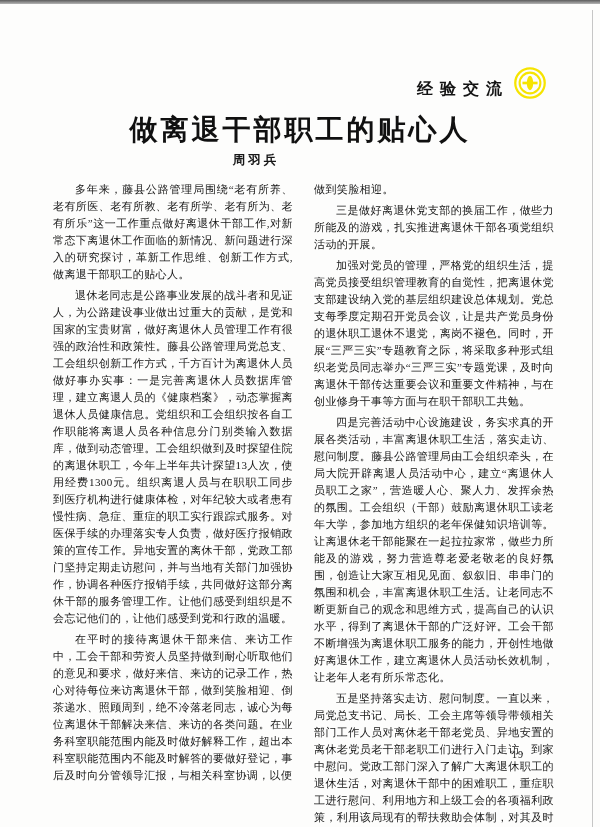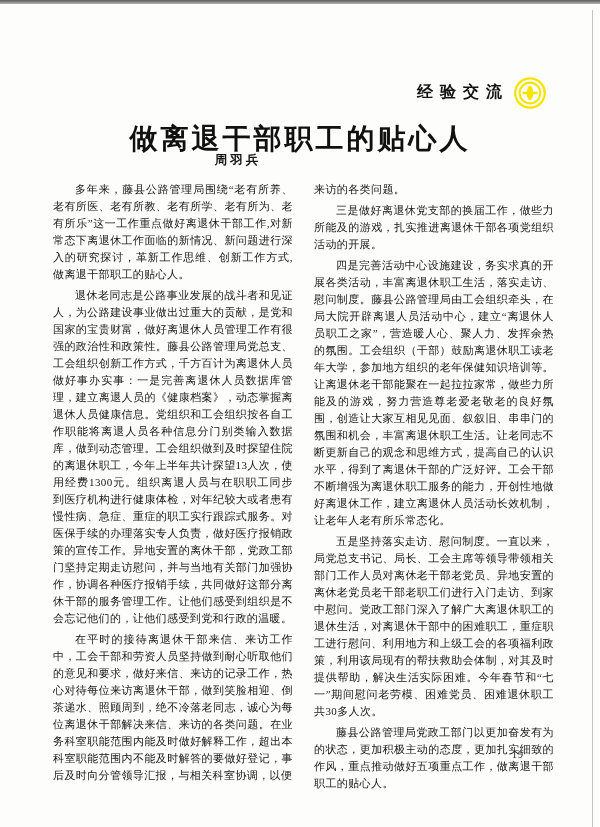--- a/index.html
+++ b/index.html
@@ -14,42 +14,42 @@
   }
   .top-band{
     position:absolute;left:0;top:0;width:600px;height:4px;
     background:linear-gradient(#5c5c5c,#b5b5b5);
   }
   .right-rule{
     position:absolute;left:592px;top:10px;width:1px;height:817px;
     background:#c6c6c6;
   }
   .header{
-    position:absolute;top:76px;right:53px;
-    display:flex;align-items:flex-start;gap:4px;
+    position:absolute;top:66px;right:53px;
+    display:flex;align-items:flex-end;gap:4px;
   }
   .section-label{
     font-family:"Liberation Sans", sans-serif;
     font-weight:700;font-size:16px;letter-spacing:7px;
     color:#141414;
     padding-top:6px;
   }
   .logo{width:34px;height:34px;display:block;}
   .title{
-    position:absolute;left:0;top:120px;width:600px;
+    position:absolute;left:0;top:111px;width:600px;
     margin:0;text-align:center;
     font-family:"Liberation Sans", sans-serif;
     font-weight:700;font-size:28px;letter-spacing:3px;
     color:#101010;
   }
   .author{
     position:absolute;left:0;top:152px;width:476px;
     text-align:center;
     font-family:"Liberation Sans", sans-serif;
-    font-weight:700;font-size:12.5px;letter-spacing:3px;
+    font-weight:700;font-size:12.5px;letter-spacing:3px;padding-left:18px;
   }
   .columns{
     position:absolute;left:49px;top:177px;width:509px;
     display:flex;gap:13px;
   }
   .col{width:248px;}
   .col p{
     margin:4px;
     font-size:11px;
     line-height:17px;
@@ -84,22 +84,23 @@
   <h1 class="title">做离退干部职工的贴心人</h1>
   <div class="author">周羽兵</div>
 
   <div class="columns">
     <div class="col">
       <p>多年来，藤县公路管理局围绕“老有所养、老有所医、老有所教、老有所学、老有所为、老有所乐”这一工作重点做好离退休干部工作,对新常态下离退休工作面临的新情况、新问题进行深入的研究探讨，革新工作思维、创新工作方式,做离退干部职工的贴心人。</p>
       <p>退休老同志是公路事业发展的战斗者和见证人，为公路建设事业做出过重大的贡献，是党和国家的宝贵财富，做好离退休人员管理工作有很强的政治性和政策性。藤县公路管理局党总支、工会组织创新工作方式，千方百计为离退休人员做好事办实事：一是完善离退休人员数据库管理，建立离退人员的《健康档案》，动态掌握离退休人员健康信息。党组织和工会组织按各自工作职能将离退人员各种信息分门别类输入数据库，做到动态管理。工会组织做到及时探望住院的离退休职工，今年上半年共计探望13人次，使用经费1300元。组织离退人员与在职职工同步到医疗机构进行健康体检，对年纪较大或者患有慢性病、急症、重症的职工实行跟踪式服务。对医保手续的办理落实专人负责，做好医疗报销政策的宣传工作。异地安置的离休干部，党政工部门坚持定期走访慰问，并与当地有关部门加强协作，协调各种医疗报销手续，共同做好这部分离休干部的服务管理工作。让他们感受到组织是不会忘记他们的，让他们感受到党和行政的温暖。</p>
       <p>在平时的接待离退休干部来信、来访工作中，工会干部和劳资人员坚持做到耐心听取他们的意见和要求，做好来信、来访的记录工作，热心对待每位来访离退休干部，做到笑脸相迎、倒茶递水、照顾周到，绝不冷落老同志，诚心为每位离退休干部解决来信、来访的各类问题。在业务科室职能范围内能及时做好解释工作，超出本科室职能范围内不能及时解答的要做好登记，事后及时向分管领导汇报，与相关科室协调，以便</p>
     </div>
     <div class="col">
-      <p class="no-indent">来访的各类问题。</p>
+      <p class="no-indent">做到笑脸相迎。</p>
       <p>三是做好离退休党支部的换届工作，做些力所能及的游戏，扎实推进离退休干部各项党组织活动的开展。</p>
+      <p>加强对党员的管理，严格党的组织生活，提高党员接受组织管理教育的自觉性，把离退休党支部建设纳入党的基层组织建设总体规划。党总支每季度定期召开党员会议，让是共产党员身份的退休职工退休不退党，离岗不褪色。同时，开展“三严三实”专题教育之际，将采取多种形式组织老党员同志举办“三严三实”专题党课，及时向离退休干部传达重要会议和重要文件精神，与在创业修身干事等方面与在职干部职工共勉。</p>
       <p>四是完善活动中心设施建设，务实求真的开展各类活动，丰富离退休职工生活，落实走访、慰问制度。藤县公路管理局由工会组织牵头，在局大院开辟离退人员活动中心，建立“离退休人员职工之家”，营造暖人心、聚人力、发挥余热的氛围。工会组织（干部）鼓励离退休职工读老年大学，参加地方组织的老年保健知识培训等。让离退休老干部能聚在一起拉拉家常，做些力所能及的游戏，努力营造尊老爱老敬老的良好氛围，创造让大家互相见见面、叙叙旧、串串门的氛围和机会，丰富离退休职工生活。让老同志不断更新自己的观念和思维方式，提高自己的认识水平，得到了离退休干部的广泛好评。工会干部不断增强为离退休职工服务的能力，开创性地做好离退休工作，建立离退休人员活动长效机制，让老年人老有所乐常态化。</p>
       <p>五是坚持落实走访、慰问制度。一直以来，局党总支书记、局长、工会主席等领导带领相关部门工作人员对离休老干部老党员、异地安置的离休老党员老干部老职工们进行入门走访、到家中慰问。党政工部门深入了解广大离退休职工的退休生活，对离退休干部中的困难职工，重症职工进行慰问、利用地方和上级工会的各项福利政策，利用该局现有的帮扶救助会体制，对其及时提供帮助，解决生活实际困难。今年春节和“七一”期间慰问老劳模、困难党员、困难退休职工共30多人次。</p>
       <p><span>藤县公路管理局党政工部门以更加奋发有为的状态，更加积极主动的态度，更加扎实细致的作风，重点推动做好五项重点工作，做离退干部职工的贴心人。</span></p>
     </div>
   </div>
 
   <div class="page-number">19</div>
 </div>
 
 </body></html>

